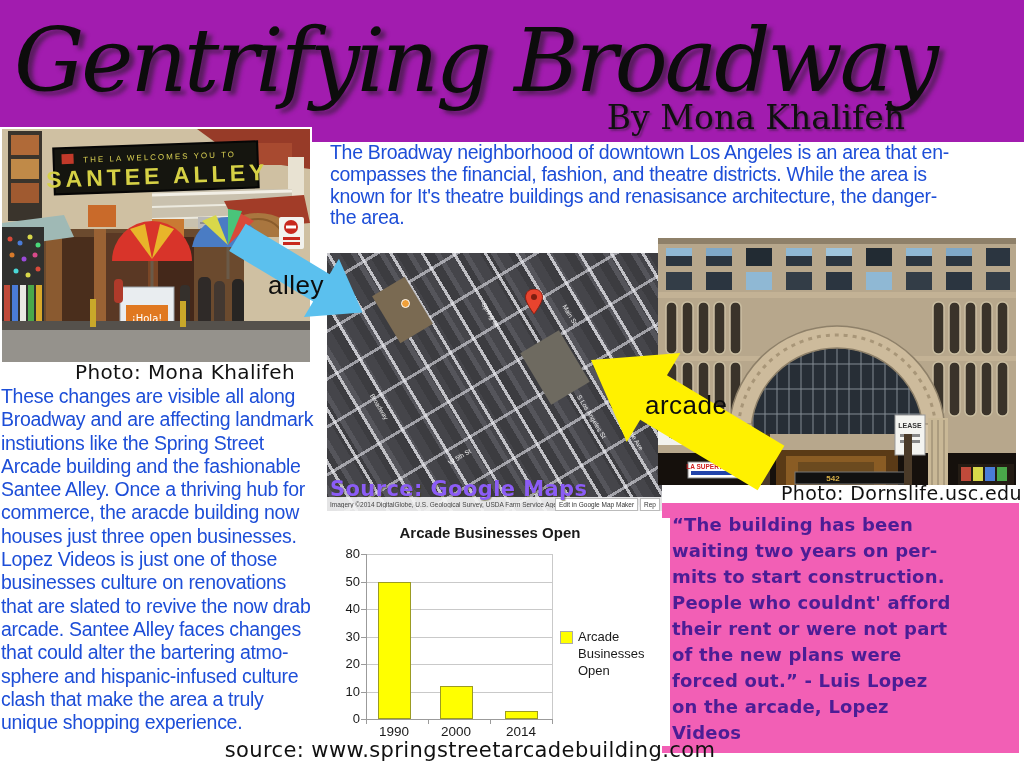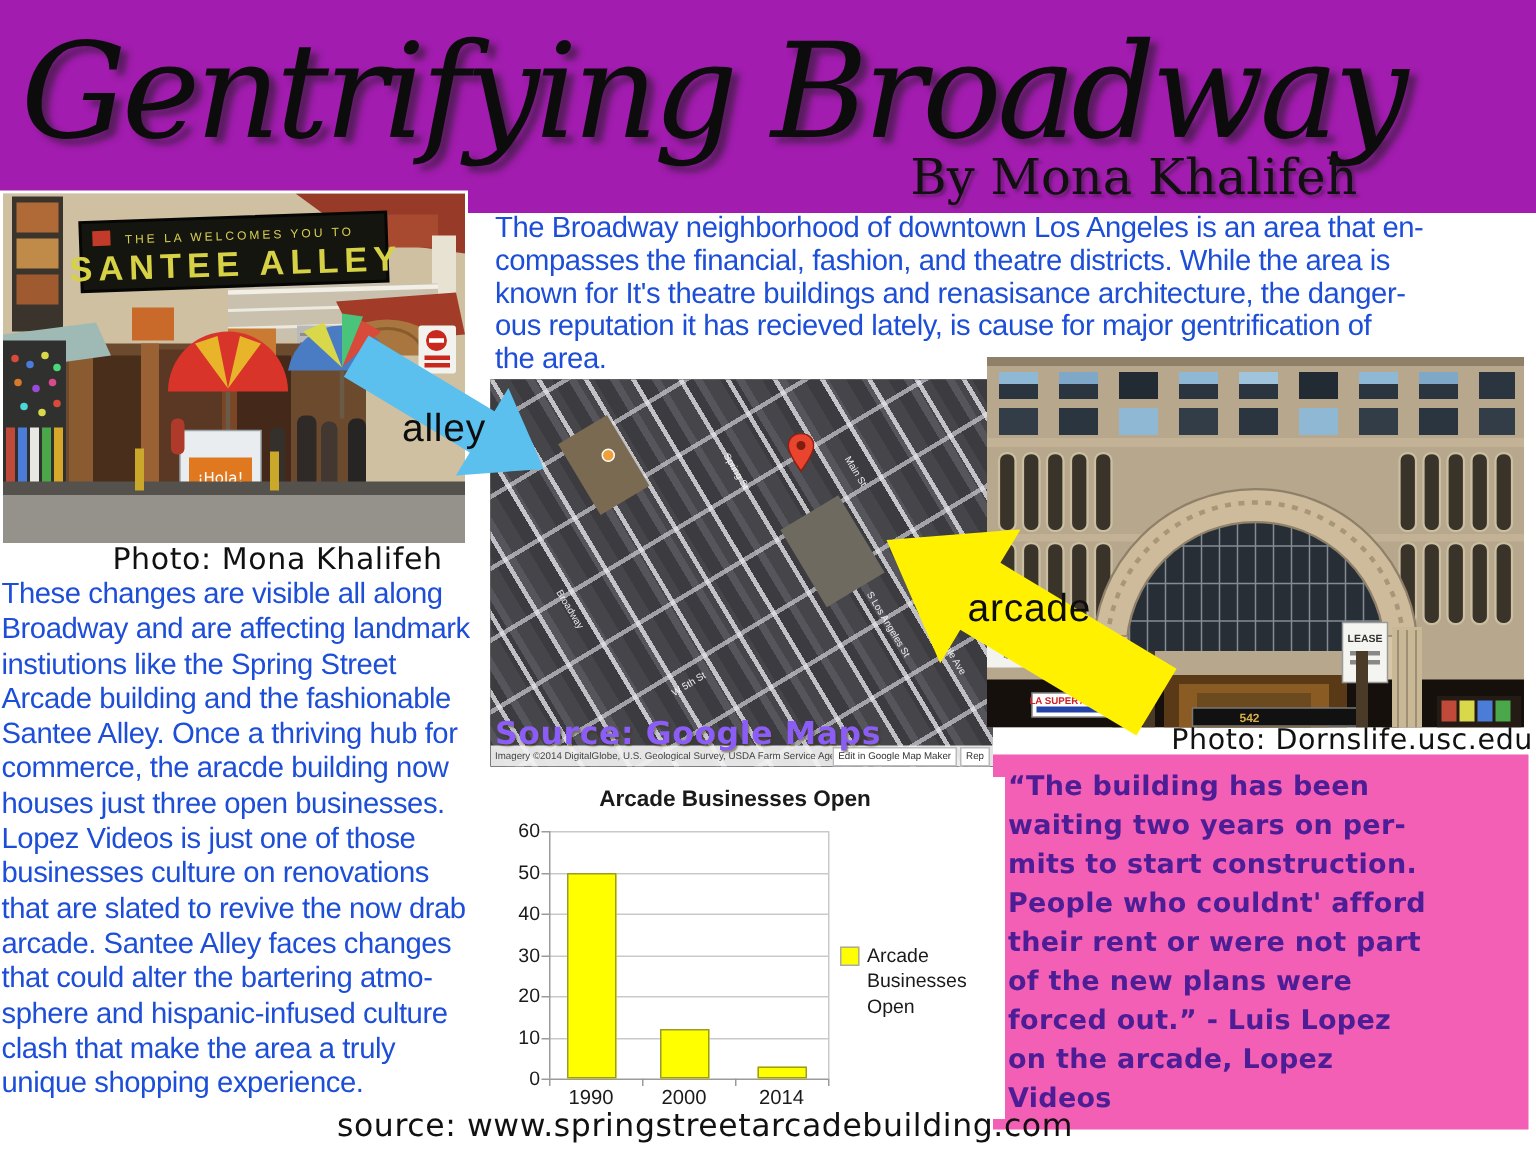--- a/index.html
+++ b/index.html
@@ -88,21 +88,20 @@
 
   <div id="header">
     <div id="title">Gentrifying Broadway</div>
     <div id="byline">By Mona Khalifeh</div>
   </div>
 
   <div id="intro" class="bodytext">
     <div>The Broadway neighborhood of downtown Los Angeles is an area that en-</div>
     <div>compasses the financial, fashion, and theatre districts.  While the area is</div>
     <div>known for It's theatre buildings and renasisance architecture, the danger-</div>
-    <div>ous reputation it has recieved lately, is cause for major gentrification of</div>
     <div>the area.</div>
   </div>
 
   <div id="santee-photo">
     <svg width="308" height="233" viewBox="0 0 308 233">
       <rect x="0" y="0" width="308" height="112" fill="#cfc0a2"></rect>
       <polygon points="195,0 308,0 308,40 236,30" fill="#973b28"></polygon>
       <rect x="246" y="14" width="44" height="22" fill="#a84a30"></rect>
       <rect x="286" y="28" width="16" height="85" fill="#e8e2d2"></rect>
       <rect x="6" y="2" width="34" height="90" fill="#3a342c"></rect>
@@ -404,21 +403,21 @@
       <div class="gridline" style="top: 118.5px;"></div>
       <div class="ytick-label" style="top: 110.5px;">30</div>
       <div class="ytick-mark" style="top: 118.5px;"></div>
       <div class="gridline" style="top: 91px;"></div>
       <div class="ytick-label" style="top: 83px;">40</div>
       <div class="ytick-mark" style="top: 91px;"></div>
       <div class="gridline" style="top: 63.5px;"></div>
       <div class="ytick-label" style="top: 55.5px;">50</div>
       <div class="ytick-mark" style="top: 63.5px;"></div>
       <div class="gridline" style="top: 36px;"></div>
-      <div class="ytick-label" style="top: 28px;">60</div>
+      <div class="ytick-label" style="top: 28px;">80</div>
       <div class="ytick-mark" style="top: 36px;"></div>
       <div class="axisline" style="left: 36px; top: 36px; width: 1px; height: 165px;"></div>
       <div class="axisline" style="left: 222px; top: 36px; width: 1px; height: 165px; background: rgb(201, 201, 201);"></div>
       <div class="bar" style="left: 47.5px; top: 63.5px; width: 33px; height: 137.5px; background: rgb(255, 255, 0);"></div>
       <div class="xcat-label" style="left: 33px;">1990</div>
       <div class="bar" style="left: 109.5px; top: 168px; width: 33px; height: 33px; background: rgb(255, 255, 0);"></div>
       <div class="xcat-label" style="left: 95px;">2000</div>
       <div class="bar" style="left: 174.5px; top: 192.75px; width: 33px; height: 8.25px; background: rgb(255, 255, 0);"></div>
       <div class="xcat-label" style="left: 160px;">2014</div>
       <div class="xtick-mark" style="left: 36px;"></div>

